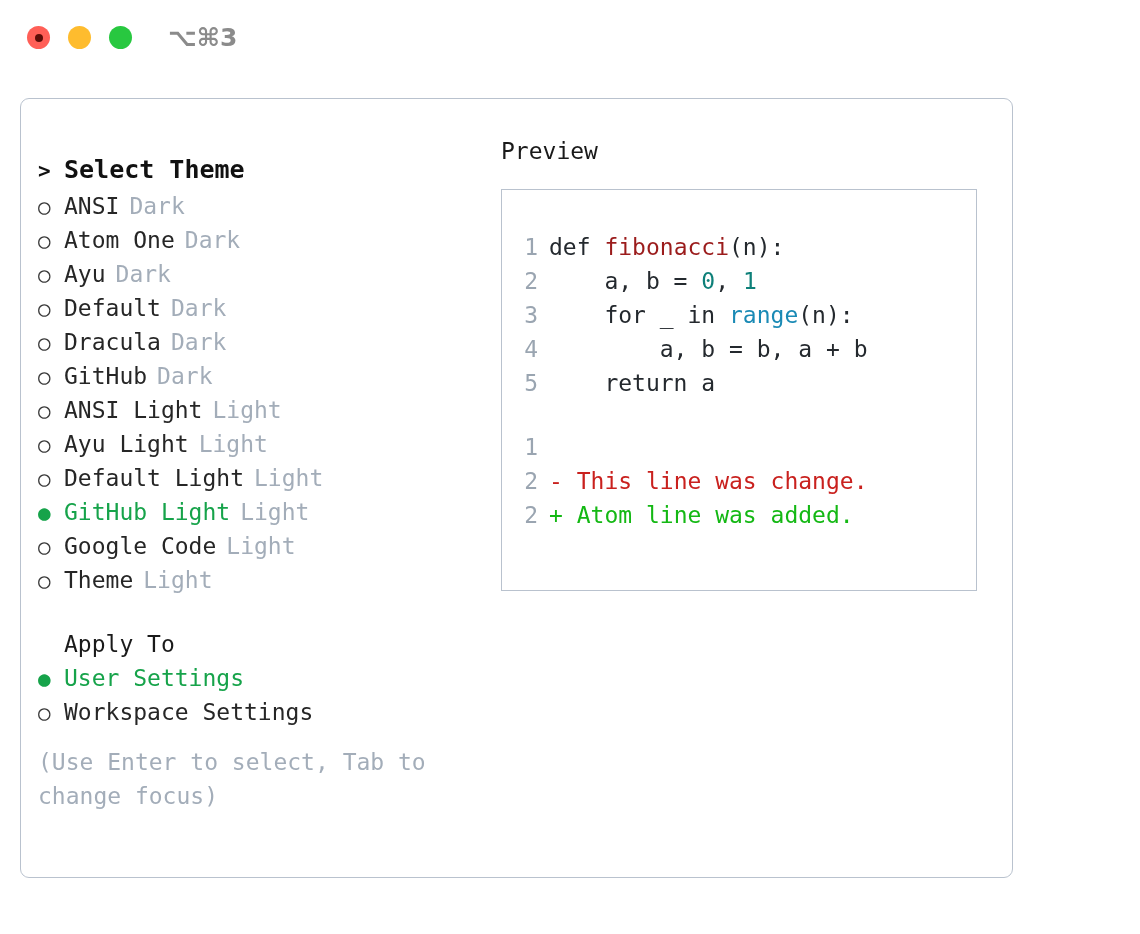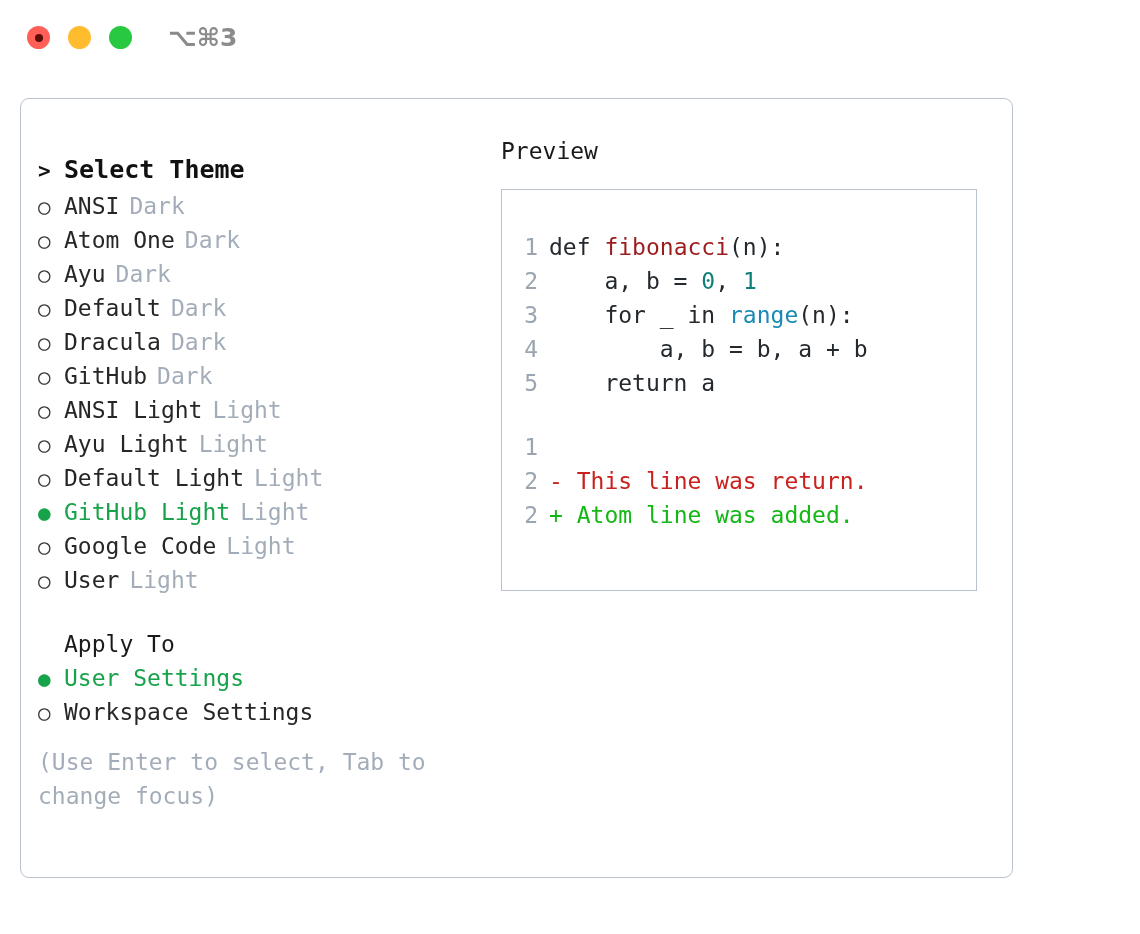--- a/index.html
+++ b/index.html
@@ -226,21 +226,21 @@
           <div class="row"><span class="marker">○</span><span class="label">Atom One</span><span class="suffix">Dark</span></div>
           <div class="row"><span class="marker">○</span><span class="label">Ayu</span><span class="suffix">Dark</span></div>
           <div class="row"><span class="marker">○</span><span class="label">Default</span><span class="suffix">Dark</span></div>
           <div class="row"><span class="marker">○</span><span class="label">Dracula</span><span class="suffix">Dark</span></div>
           <div class="row"><span class="marker">○</span><span class="label">GitHub</span><span class="suffix">Dark</span></div>
           <div class="row"><span class="marker">○</span><span class="label">ANSI Light</span><span class="suffix">Light</span></div>
           <div class="row"><span class="marker">○</span><span class="label">Ayu Light</span><span class="suffix">Light</span></div>
           <div class="row"><span class="marker">○</span><span class="label">Default Light</span><span class="suffix">Light</span></div>
           <div class="row"><span class="marker on">●</span><span class="label sel">GitHub Light</span><span class="suffix">Light</span></div>
           <div class="row"><span class="marker">○</span><span class="label">Google Code</span><span class="suffix">Light</span></div>
-          <div class="row"><span class="marker">○</span><span class="label">User</span><span class="suffix">Light</span></div>
+          <div class="row"><span class="marker">○</span><span class="label">Theme</span><span class="suffix">Light</span></div>
         </div>
 
       <div class="spacer-md"></div>
 
       <div class="row" id="apply-to-header">
         <span class="marker">○</span><span class="label">Apply To</span>
       </div>
 
       <div id="apply-to-list">
           <div class="row"><span class="marker on">●</span><span class="label sel">User Settings</span></div>
@@ -256,20 +256,20 @@
         <div id="code-block">
             <div class="code-line"><span class="lineno">1</span><span class="code-text"><span class="tok-kw">def </span><span class="tok-fn">fibonacci</span><span class="tok-plain">(n):</span></span></div>
             <div class="code-line"><span class="lineno">2</span><span class="code-text"><span class="tok-plain">    a, b = </span><span class="tok-num">0</span><span class="tok-plain">, </span><span class="tok-num">1</span></span></div>
             <div class="code-line"><span class="lineno">3</span><span class="code-text"><span class="tok-kw">    for _ in </span><span class="tok-call">range</span><span class="tok-plain">(n):</span></span></div>
             <div class="code-line"><span class="lineno">4</span><span class="code-text"><span class="tok-plain">        a, b = b, a + b</span></span></div>
             <div class="code-line"><span class="lineno">5</span><span class="code-text"><span class="tok-kw">    return a</span></span></div>
           </div>
         <div class="code-gap"></div>
         <div id="diff-block">
             <div class="code-line"><span class="lineno">1</span></div>
-            <div class="code-line"><span class="lineno">2</span><span class="diff-del"><span>-</span><span> This line was return.</span></span></div>
+            <div class="code-line"><span class="lineno">2</span><span class="diff-del"><span>-</span><span> This line was change.</span></span></div>
             <div class="code-line"><span class="lineno">2</span><span class="diff-add"><span>+</span><span> Atom line was added.</span></span></div>
           </div>
       </div>
     </div>
 
   </div>
 </div>
 
 </body></html>

